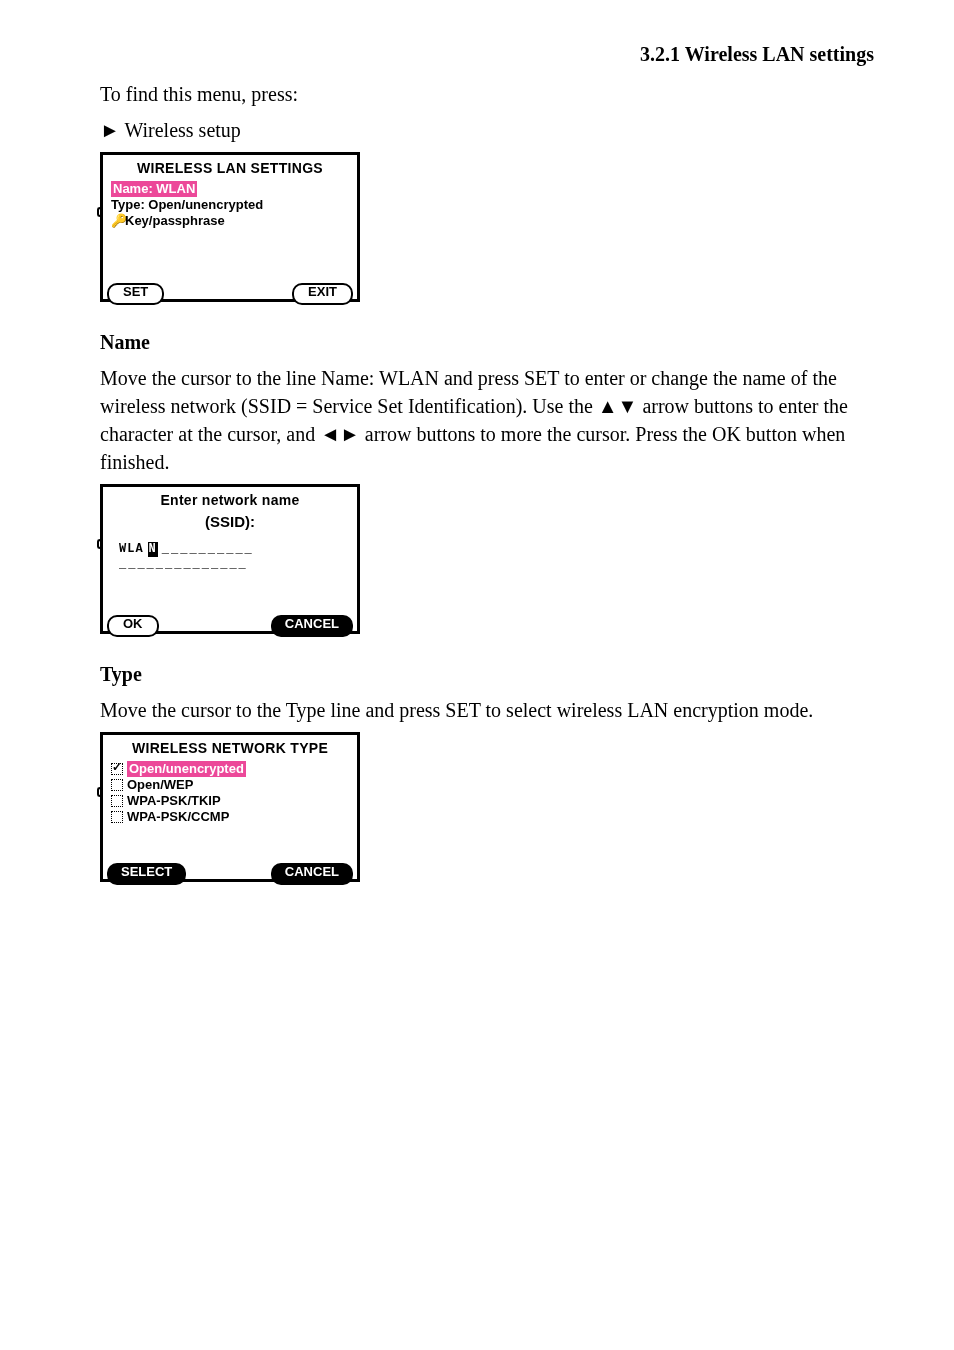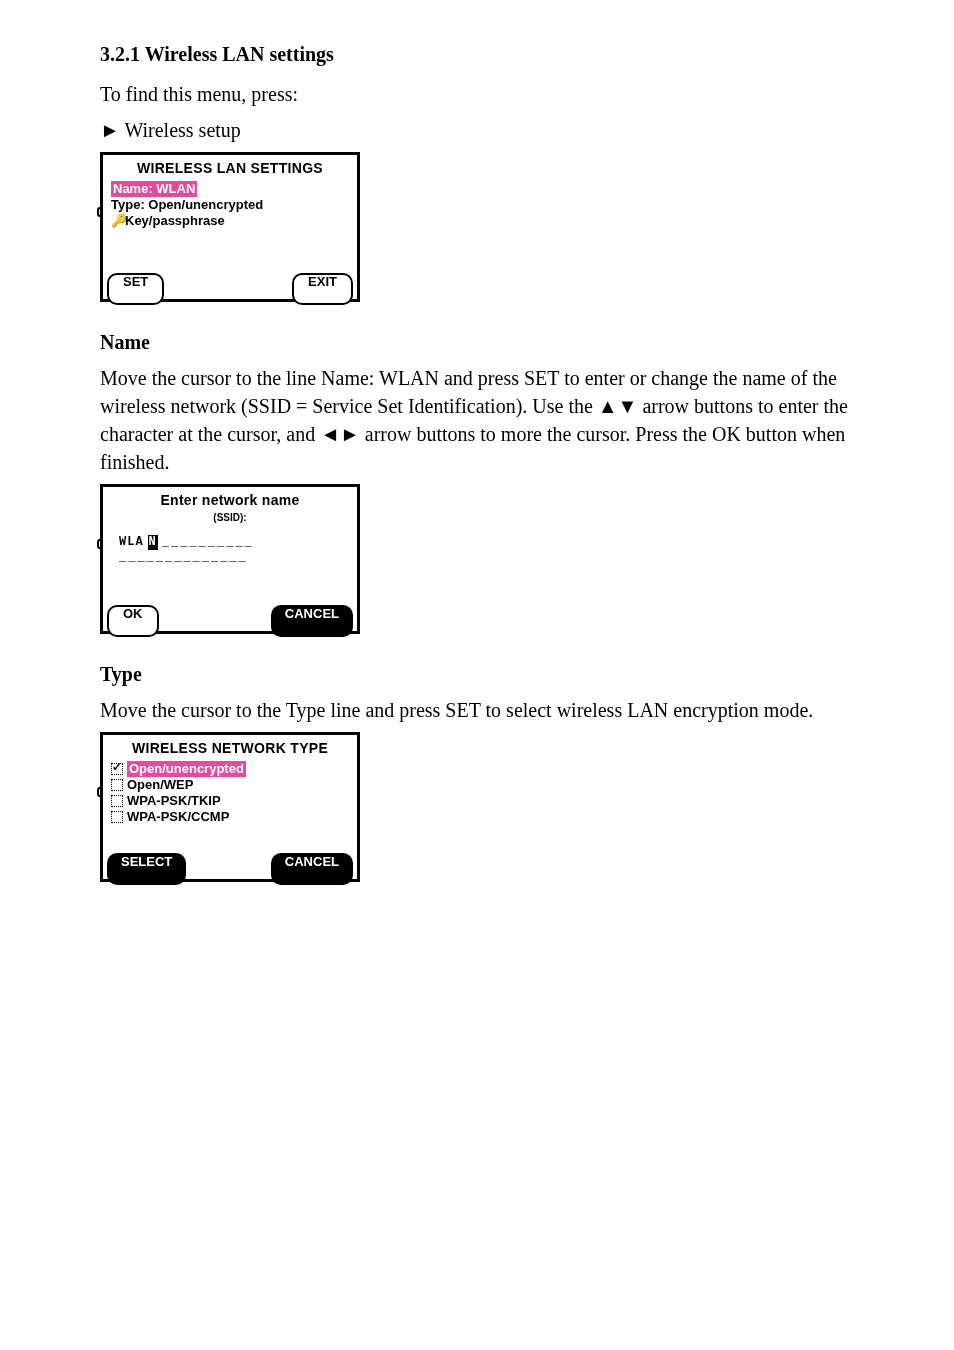--- a/index.html
+++ b/index.html
@@ -6,21 +6,21 @@
   body {
     font-family: "Times New Roman", Times, serif;
     font-size: 20px;
     line-height: 1.4;
     color: #000;
     background: #fff;
     width: 954px;
     margin: 0 auto;
     padding: 40px 80px 40px 100px;
   }
-  .section-title { font-weight: bold; margin-bottom: 12px; }
+  .section-title { font-weight: bold; margin-bottom: 12px; text-align: right; }
   p { margin-bottom: 8px; }
   ul.inst { list-style: none; padding-left: 0; margin-bottom: 8px; }
   ul.inst li { margin-bottom: 2px; }
   .subhead { font-weight: bold; margin-top: 26px; }
 
   
   .lcd {
     width: 260px;
     border: 3px solid #000;
     border-radius: 0;
@@ -28,34 +28,34 @@
     font-family: Tahoma, Verdana, Arial, sans-serif;
     font-size: 13px;
     font-weight: bold;
     color: #000;
     margin: 8px 0 14px 0;
     position: relative;
     padding: 4px 6px 30px 6px;
     min-height: 150px;
   }
   .lcd-title { text-align: center; font-size: 14px; letter-spacing: 0.3px; margin-bottom: 2px; }
-  .lcd-sub { text-align: center; font-size: 10px; margin-top: -2px; margin-bottom: 6px; }
+  .lcd-sub { text-align: center; font-size: 15px; margin-top: -2px; margin-bottom: 6px; }
   .lcd .row { display: flex; align-items: center; gap: 4px; margin: 0 0 0 2px; line-height: 1.25; }
   .lcd .hl { background: #ec4899; color: #fff; padding: 0 2px; display: inline-block; }
   .lcd .check, .lcd .box { width: 12px; height: 12px; font-size: 10px; line-height: 10px; text-align: center; display: inline-block; }
   .lcd .box { border: 1px dotted #000; }
   .lcd .check { border: 1px dotted #000; position: relative; }
   .lcd .check::after { content: "✓"; position: absolute; left: 0; top: -2px; font-size: 12px; }
   .lcd-btns { position: absolute; left: 0; right: 0; bottom: -6px; display: flex; justify-content: space-between; padding: 0 4px; }
   .lcd-btn {
     background: #000; color: #fff;
     border-radius: 10px;
     padding: 0 14px;
     font-size: 13px; font-weight: bold;
-    line-height: 18px; height: 32px;
+    line-height: 18px; height: 22px;
   }
   .lcd-btn.light { background: #fff; color: #000; border: 2px solid #000; line-height: 14px; }
   .keyicon { font-size: 13px; display: inline-block; width: 10px; text-align: center; }
   .notch { position: absolute; left: -6px; top: 52px; width: 6px; height: 10px; border: 2px solid #000; border-right: none; border-radius: 3px 0 0 3px; }
   .ssid-line { letter-spacing: 1px; font-family: "Courier New", monospace; font-weight: bold; font-size: 12px; }
   .ssid-line .cursor { background:#000; color:#fff; padding:0 1px; }
   .dashes { letter-spacing: 2px; }
 </style>
 </head>
 <body>

